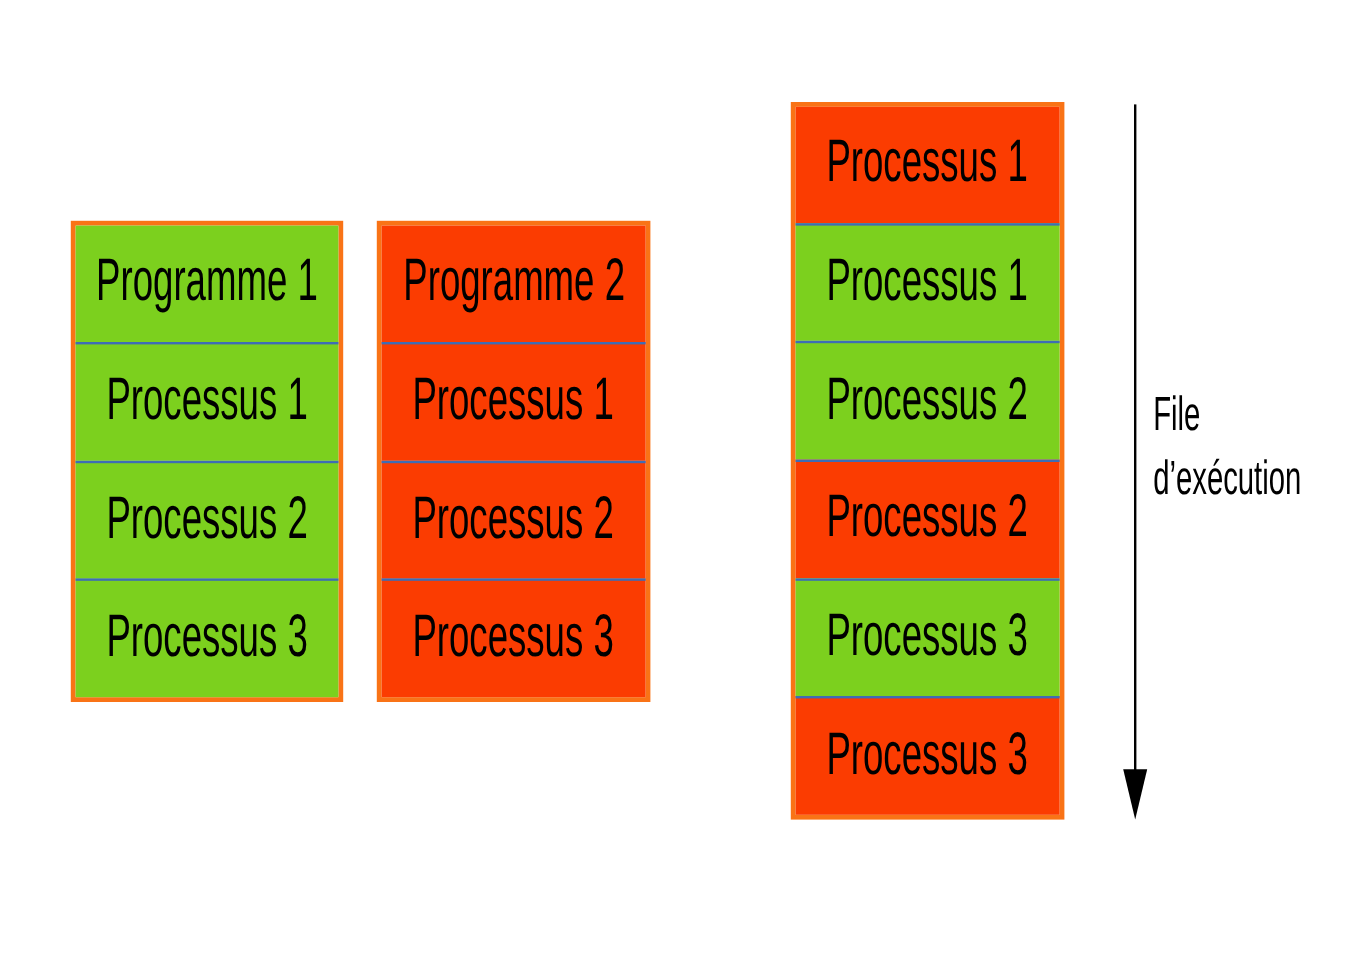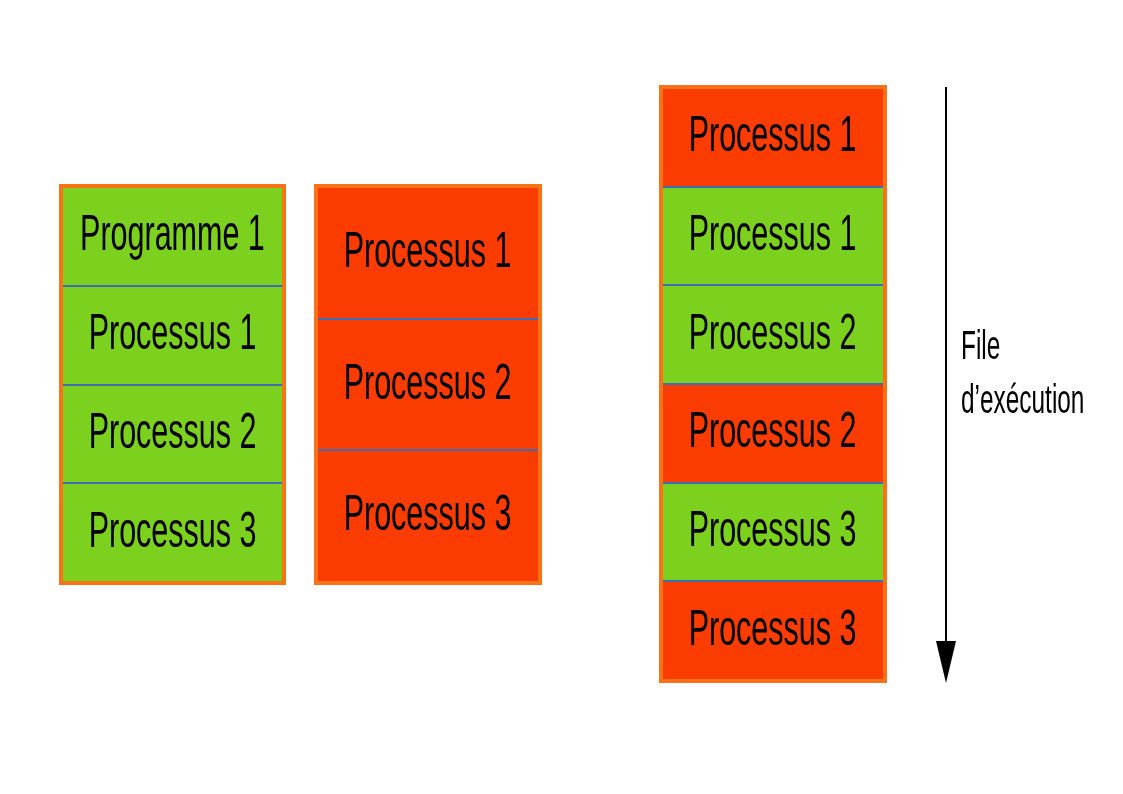--- a/index.html
+++ b/index.html
@@ -80,20 +80,23 @@
     <div class="cell green">
       <span class="lbl">Processus 2</span>
     </div>
     <div class="cell green">
       <span class="lbl">Processus 3</span>
     </div>
   </div>
 
   <div class="column col-program2">
     <div class="cell red">
+      <span class="lbl">Programme 2</span>
+    </div>
+    <div class="cell red">
       <span class="lbl">Processus 1</span>
     </div>
     <div class="cell red">
       <span class="lbl">Processus 2</span>
     </div>
     <div class="cell red">
       <span class="lbl">Processus 3</span>
     </div>
   </div>
 

